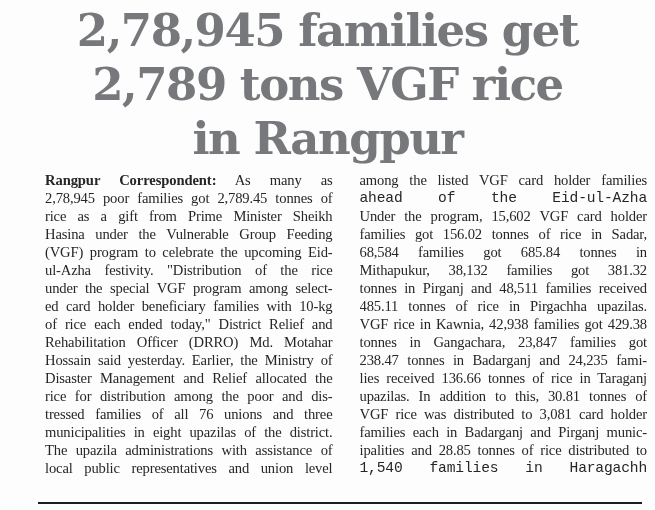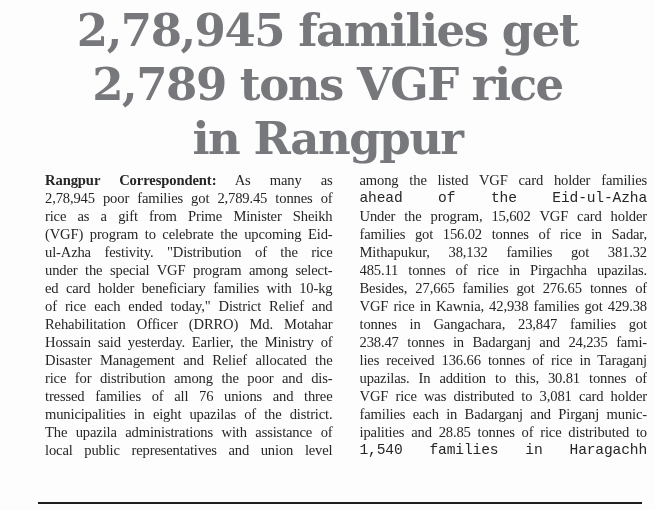--- a/index.html
+++ b/index.html
@@ -62,42 +62,44 @@
       <div class="headline-line">2,78,945 families get</div>
       <div class="headline-line">2,789 tons VGF rice</div>
       <div class="headline-line">in Rangpur</div>
     </h1>
 
   <div class="body-cols">
     <div class="col">
         <div class="line"><b>Rangpur Correspondent:</b> As many as</div>
         <div class="line">2,78,945 poor families got 2,789.45 tonnes of</div>
         <div class="line">rice as a gift from Prime Minister Sheikh</div>
+        <div class="line">Hasina under the Vulnerable Group Feeding</div>
         <div class="line">(VGF) program to celebrate the upcoming Eid-</div>
         <div class="line">ul-Azha festivity. "Distribution of the rice</div>
         <div class="line">under the special VGF program among select-</div>
         <div class="line">ed card holder beneficiary families with 10-kg</div>
         <div class="line">of rice each ended today," District Relief and</div>
         <div class="line">Rehabilitation Officer (DRRO) Md. Motahar</div>
         <div class="line">Hossain said yesterday. Earlier, the Ministry of</div>
         <div class="line">Disaster Management and Relief allocated the</div>
         <div class="line">rice for distribution among the poor and dis-</div>
         <div class="line">tressed families of all 76 unions and three</div>
         <div class="line">municipalities in eight upazilas of the district.</div>
         <div class="line">The upazila administrations with assistance of</div>
         <div class="line">local public representatives and union level</div>
       </div>
     <div class="col">
         <div class="line">among the listed VGF card holder families</div>
         <div class="line para-end">ahead of the Eid-ul-Azha festivity.</div>
         <div class="line">Under the program, 15,602 VGF card holder</div>
         <div class="line">families got 156.02 tonnes of rice in Sadar,</div>
+        <div class="line">68,584 families got 685.84 tonnes in</div>
         <div class="line">Mithapukur, 38,132 families got 381.32</div>
+        <div class="line">tonnes in Pirganj and 48,511 families received</div>
         <div class="line">485.11 tonnes of rice in Pirgachha upazilas.</div>
-        <div class="line">Besides, 27,665 families got 276.65 tonnes of</div>
         <div class="line">VGF rice in Kawnia, 42,938 families got 429.38</div>
         <div class="line">tonnes in Gangachara, 23,847 families got</div>
         <div class="line">238.47 tonnes in Badarganj and 24,235 fami-</div>
         <div class="line">lies received 136.66 tonnes of rice in Taraganj</div>
         <div class="line">upazilas. In addition to this, 30.81 tonnes of</div>
         <div class="line">VGF rice was distributed to 3,081 card holder</div>
         <div class="line">families each in Badarganj and Pirganj munic-</div>
         <div class="line">ipalities and 28.85 tonnes of rice distributed to</div>
         <div class="line para-end">1,540 families in Haragachh municipality.</div>
       </div>

